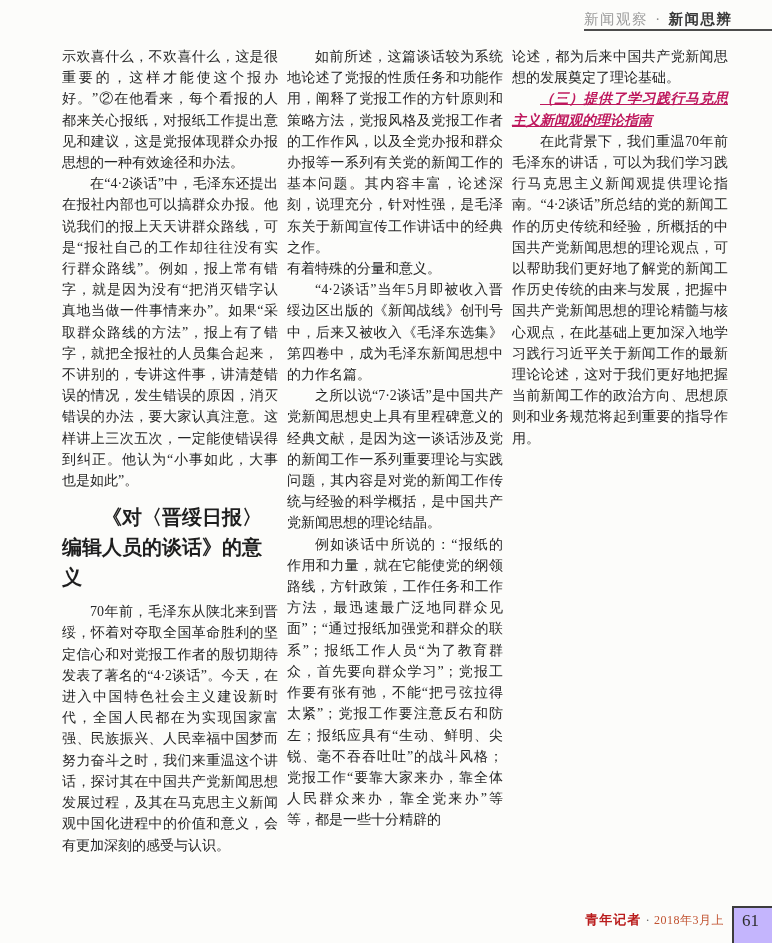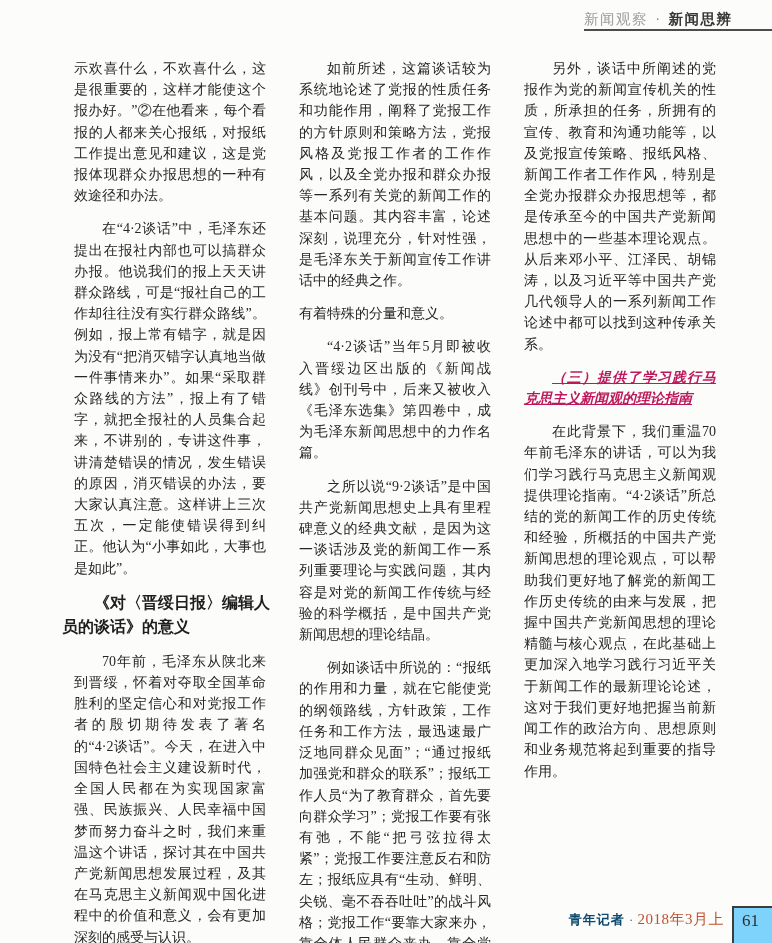--- a/index.html
+++ b/index.html
@@ -39,25 +39,25 @@
     width: 666px;
     display: flex;
     gap: 9px;
   }
   .column {
     width: 216px;
     font-size: 14px;
     line-height: 21.2px;
     text-align: justify;
   }
-  .column p { margin: 12px; }
+  .column p { margin: 0; }
   p.body      { text-indent: 2em; }
   p.body.noindent { text-indent: 0; }
   h2.section-heading {
-    font-size: 16px;
+    font-size: 20px;
     font-weight: bold;
     line-height: 1.5;
     margin: 11px 0 9px;
     text-indent: 2em;
     text-align: left;
     color: #1e1e1e;
   }
   p.subhead {
     text-indent: 2em;
     font-style: italic;
@@ -67,36 +67,36 @@
   }
 
   
   .footer-meta {
     position: absolute;
     right: 48px;
     bottom: 14px;
     font-size: 13px;
     white-space: nowrap;
   }
-  .footer-meta .journal { font-weight: bold; color: #0c4a6e; letter-spacing: 1px; }
+  .footer-meta .journal { font-weight: bold; color: #b91c1c; letter-spacing: 1px; }
   .footer-meta .footer-sep { color: #666; padding: 0 1px; }
-  .footer-meta .issue { color: #c0512f; font-size: 15px; letter-spacing: 0.5px; }
+  .footer-meta .issue { color: #c0512f; font-size: 12px; letter-spacing: 0.5px; }
 
   .page-number-box {
     position: absolute;
     right: 0;
     bottom: 0;
     width: 40px;
     height: 37px;
     border-top: 2px solid #3c3c3c;
     border-left: 2px solid #3c3c3c;
     padding: 3px 0 0 8px;
     font-size: 17px;
     color: #2e2e2e;
-    background: #7dd3fc;
+    background: #c4b5fd;
   }
 </style>
 </head>
 <body>
 
 <div class="page">
 
   <div class="header">
     <span class="section-name">新闻观察</span>
     <span class="header-sep">·</span>
@@ -110,26 +110,26 @@
       <p class="body">在“4·2谈话”中，毛泽东还提出在报社内部也可以搞群众办报。他说我们的报上天天讲群众路线，可是“报社自己的工作却往往没有实行群众路线”。例如，报上常有错字，就是因为没有“把消灭错字认真地当做一件事情来办”。如果“采取群众路线的方法”，报上有了错字，就把全报社的人员集合起来，不讲别的，专讲这件事，讲清楚错误的情况，发生错误的原因，消灭错误的办法，要大家认真注意。这样讲上三次五次，一定能使错误得到纠正。他认为“小事如此，大事也是如此”。</p>
       <h2 class="section-heading">《对〈晋绥日报〉编辑人员的谈话》的意义</h2>
       <p class="body">70年前，毛泽东从陕北来到晋绥，怀着对夺取全国革命胜利的坚定信心和对党报工作者的殷切期待发表了著名的“4·2谈话”。今天，在进入中国特色社会主义建设新时代，全国人民都在为实现国家富强、民族振兴、人民幸福中国梦而努力奋斗之时，我们来重温这个讲话，探讨其在中国共产党新闻思想发展过程，及其在马克思主义新闻观中国化进程中的价值和意义，会有更加深刻的感受与认识。</p>
 
     </div>
 
     <div class="column">
       <p class="body">如前所述，这篇谈话较为系统地论述了党报的性质任务和功能作用，阐释了党报工作的方针原则和策略方法，党报风格及党报工作者的工作作风，以及全党办报和群众办报等一系列有关党的新闻工作的基本问题。其内容丰富，论述深刻，说理充分，针对性强，是毛泽东关于新闻宣传工作讲话中的经典之作。</p>
       <p class="body noindent">有着特殊的分量和意义。</p>
       <p class="body">“4·2谈话”当年5月即被收入晋绥边区出版的《新闻战线》创刊号中，后来又被收入《毛泽东选集》第四卷中，成为毛泽东新闻思想中的力作名篇。</p>
-      <p class="body">之所以说“9·2谈话”是中国共产党新闻思想史上具有里程碑意义的经典文献，是因为这一谈话涉及党的新闻工作一系列重要理论与实践问题，其内容是对党的新闻工作传统与经验的科学概括，是中国共产党新闻思想的理论结晶。</p>
+      <p class="body">之所以说“7·2谈话”是中国共产党新闻思想史上具有里程碑意义的经典文献，是因为这一谈话涉及党的新闻工作一系列重要理论与实践问题，其内容是对党的新闻工作传统与经验的科学概括，是中国共产党新闻思想的理论结晶。</p>
       <p class="body">例如谈话中所说的：“报纸的作用和力量，就在它能使党的纲领路线，方针政策，工作任务和工作方法，最迅速最广泛地同群众见面”；“通过报纸加强党和群众的联系”；报纸工作人员“为了教育群众，首先要向群众学习”；党报工作要有张有弛，不能“把弓弦拉得太紧”；党报工作要注意反右和防左；报纸应具有“生动、鲜明、尖锐、毫不吞吞吐吐”的战斗风格；党报工作“要靠大家来办，靠全体人民群众来办，靠全党来办”等等，都是一些十分精辟的</p>
     </div>
 
     <div class="column">
-      <p class="body">另外，谈话中所阐述的党报作为党的新闻宣传机关的性质，所承担的任务，所拥有的宣传、教育和沟通功能等，以及党报宣传策略、报纸风格、新闻工作者工作作风，特别是全党办报群众办报思想等，都是传承至今的中国共产党新闻思想中的一些基本理论观点。从后来邓小平、江泽民、胡锦涛，以及习近平等中国共产党几代领导人的一系列新闻工作论述中都可以找到这种传承关系。</p>
+      <p class="body noindent">论述，都为后来中国共产党新闻思想的发展奠定了理论基础。</p>
       <p class="subhead">（三）提供了学习践行马克思主义新闻观的理论指南</p>
       <p class="body">在此背景下，我们重温70年前毛泽东的讲话，可以为我们学习践行马克思主义新闻观提供理论指南。“4·2谈话”所总结的党的新闻工作的历史传统和经验，所概括的中国共产党新闻思想的理论观点，可以帮助我们更好地了解党的新闻工作历史传统的由来与发展，把握中国共产党新闻思想的理论精髓与核心观点，在此基础上更加深入地学习践行习近平关于新闻工作的最新理论论述，这对于我们更好地把握当前新闻工作的政治方向、思想原则和业务规范将起到重要的指导作用。</p>
 
     </div>
 
   </div>
 
   <div class="footer-meta">
     <span class="journal">青年记者</span>
     <span class="footer-sep">·</span>

